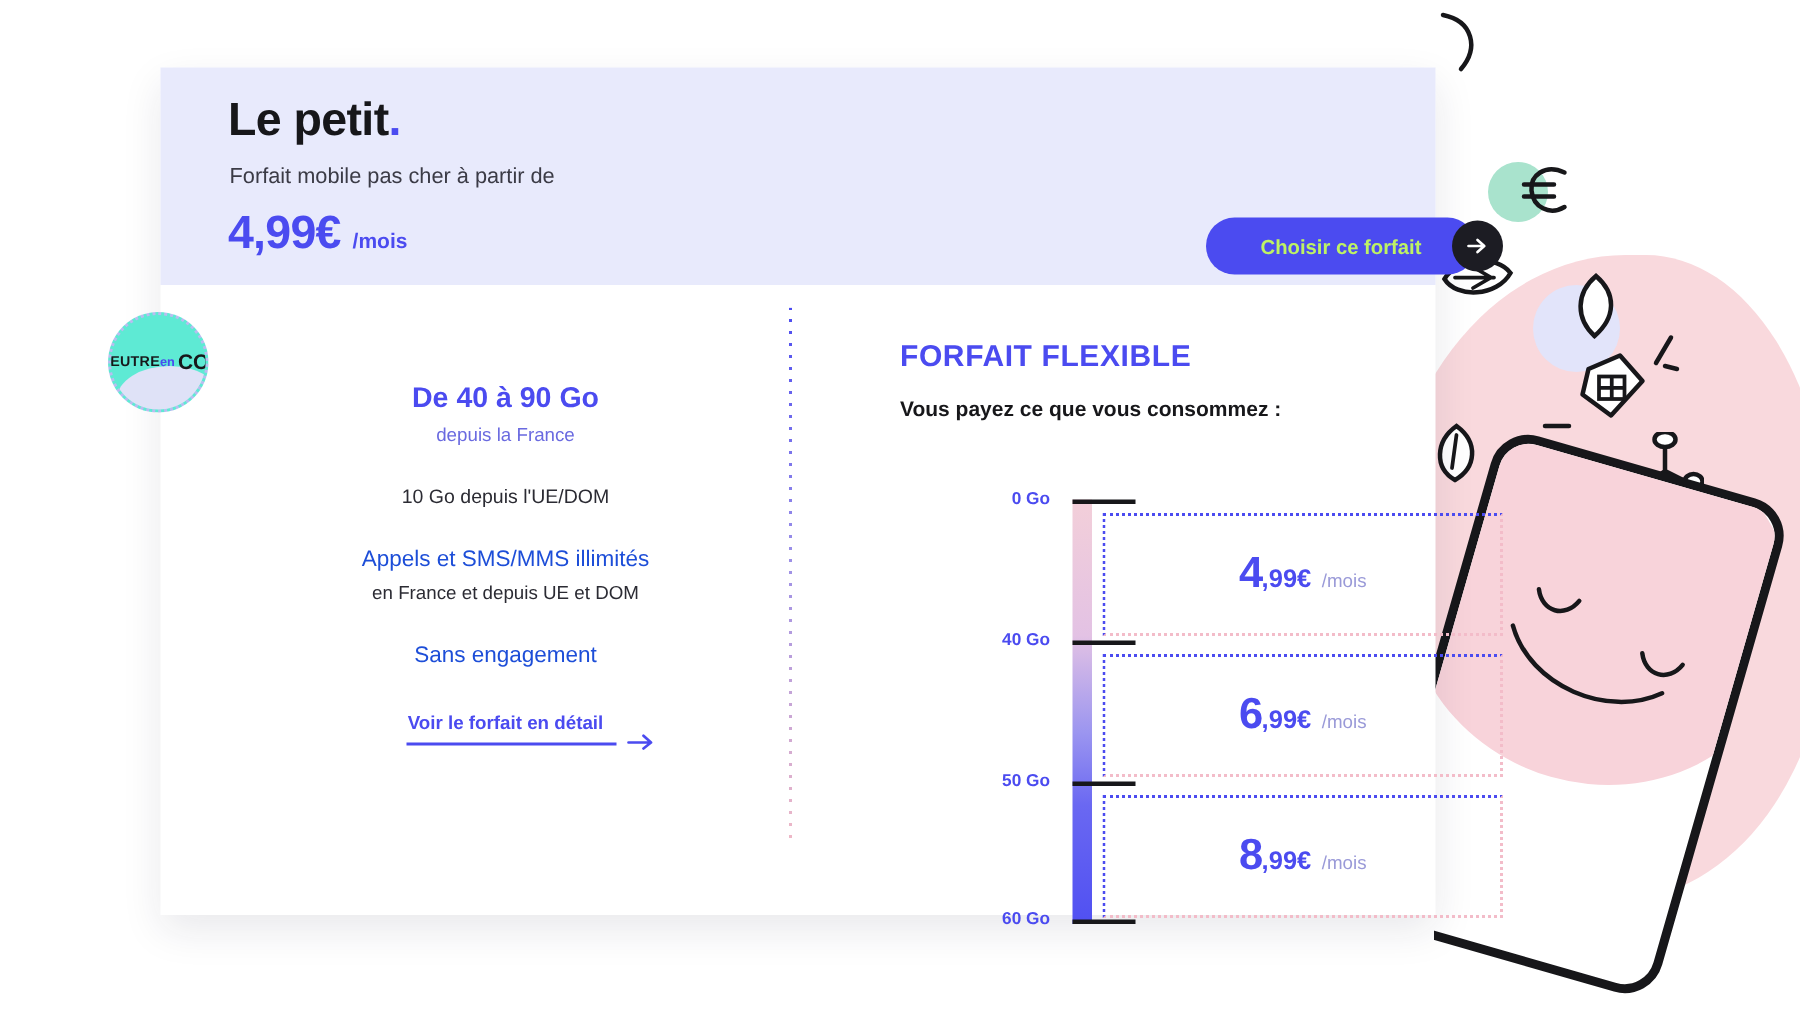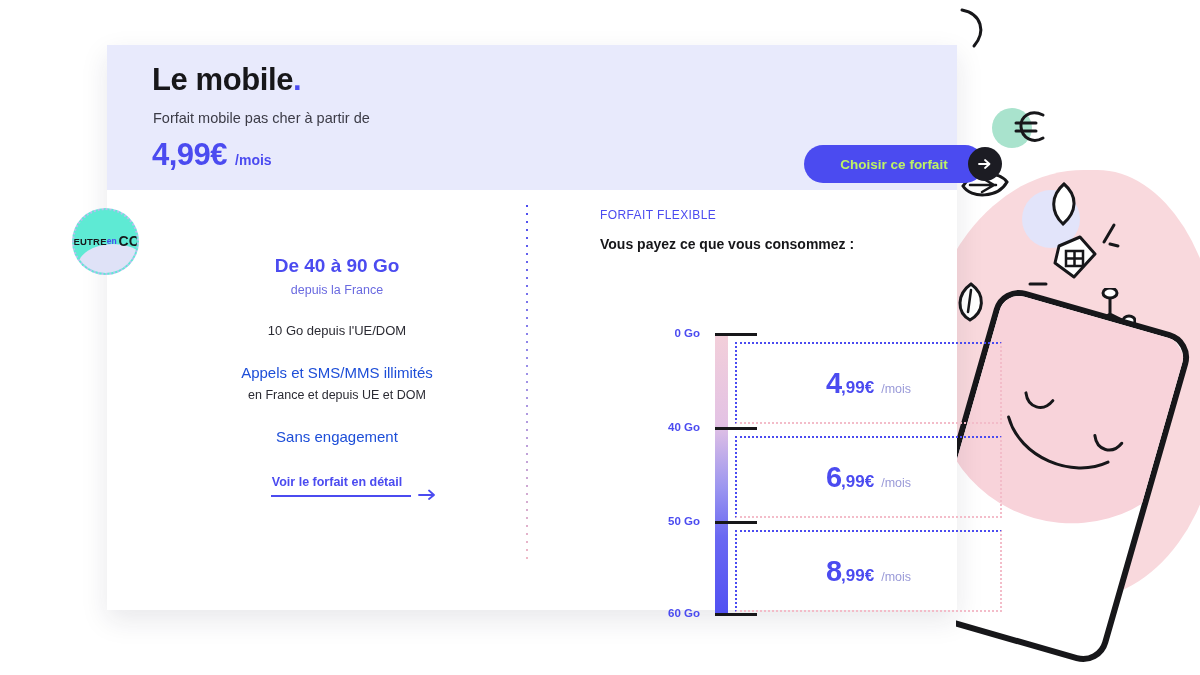--- a/index.html
+++ b/index.html
@@ -101,21 +101,21 @@
   
   .vdiv{
     position:absolute;left:419px;top:160px;width:2px;height:358px;
     background-image:linear-gradient(to bottom,#4b4bf0 0%,#9a8fe8 45%,#f0b9c6 100%);
     -webkit-mask-image:repeating-linear-gradient(to bottom,#000 0 2px,transparent 2px 8px);
             mask-image:repeating-linear-gradient(to bottom,#000 0 2px,transparent 2px 8px);
   }
 
   
   .chart{position:absolute;left:493px;top:163px;width:340px;height:420px;}
-  .ch-title{font-size:12px;font-weight:normal;color:#4b4bf0;letter-spacing:.4px;}
+  .ch-title{font-size:20px;font-weight:bold;color:#4b4bf0;letter-spacing:.4px;margin-top:19px;}
   .ch-sub{font-size:14px;font-weight:bold;color:#17171a;margin-top:14px;}
 
   .scale{position:absolute;left:0;top:125px;width:340px;height:285px;}
   .gbar{
     position:absolute;left:115px;top:0;width:13px;height:283px;
     background-image:linear-gradient(to bottom,#f3cfd9 0%,#e3c2e4 32%,#9b95f0 55%,#6a68f2 72%,#5050f2 100%);
   }
   .tick{position:absolute;left:115px;height:3px;background:#17171a;width:42px;}
   .tlabel{position:absolute;font-size:11.5px;font-weight:bold;color:#4b4bf0;text-align:right;width:72px;left:28px;}
 
@@ -203,21 +203,21 @@
         <path d="M8 40 C 30 76, 86 82, 116 56" fill="none" stroke="#17171a" stroke-width="3" stroke-linecap="round"></path>
       </svg>
     </div>
 
     <div class="white-strip"></div>
   </div>
 
   <div class="card">
 
     <div class="card-head">
-      <div class="title"><span>Le mobile</span><span class="dot">.</span></div>
+      <div class="title"><span>Le petit</span><span class="dot">.</span></div>
       <div class="subtitle">Forfait mobile pas cher à partir de</div>
       <div class="price-head">
         <span class="big">4,99€</span>
         <span class="mo">/mois</span>
       </div>
 
       <div class="cta">
         <div class="cta-pill">Choisir ce forfait</div>
         <div class="cta-badge">
           <svg width="16" height="16" viewBox="0 0 16 16">

